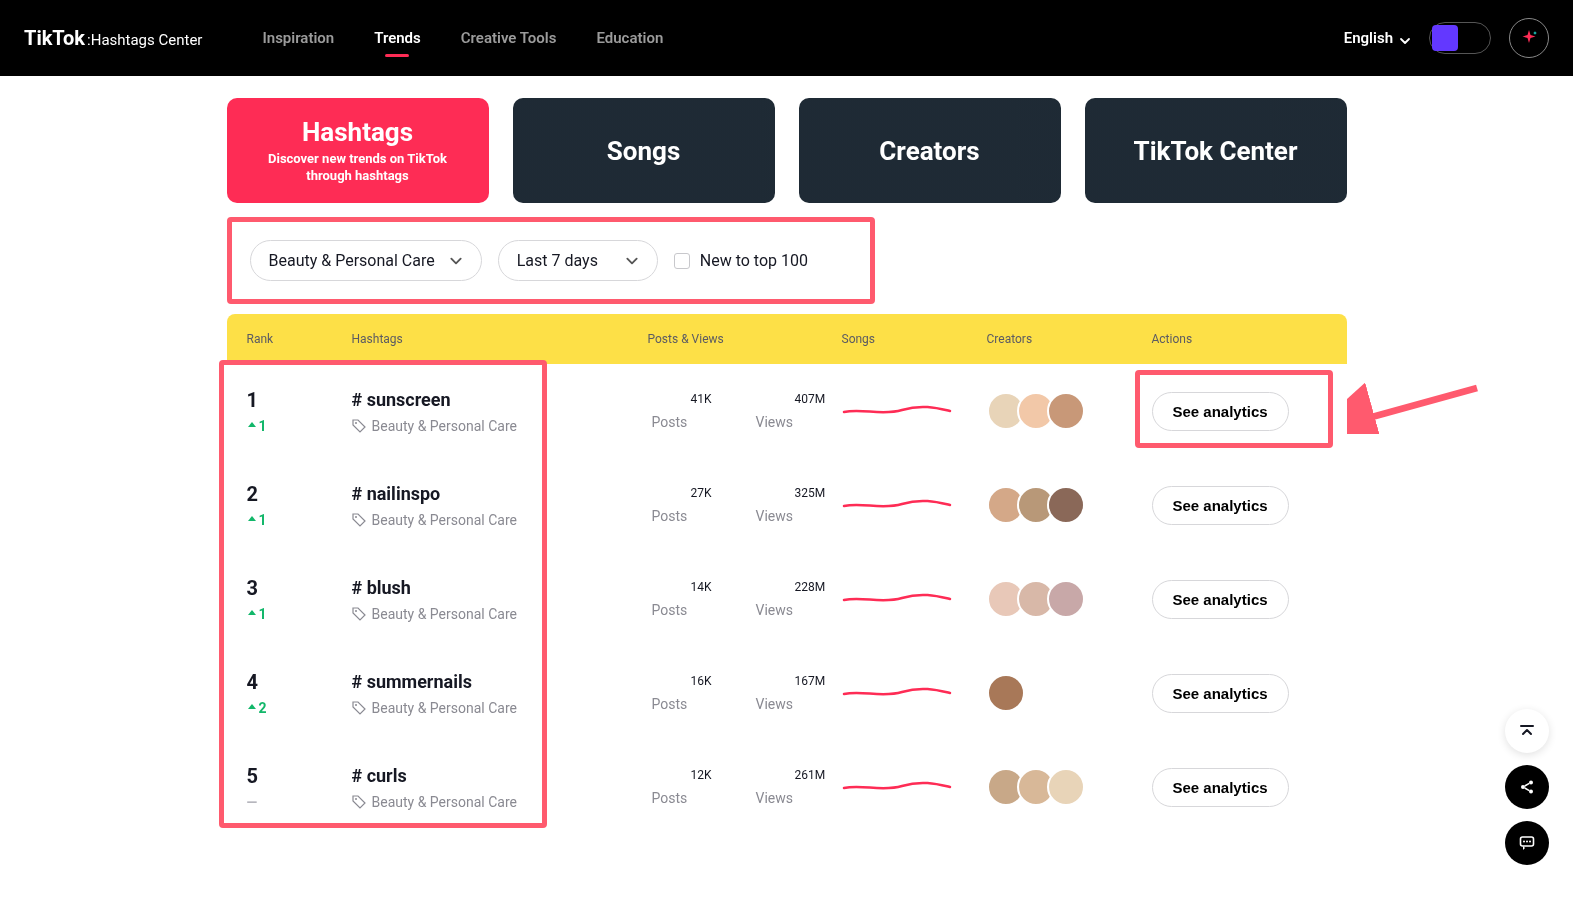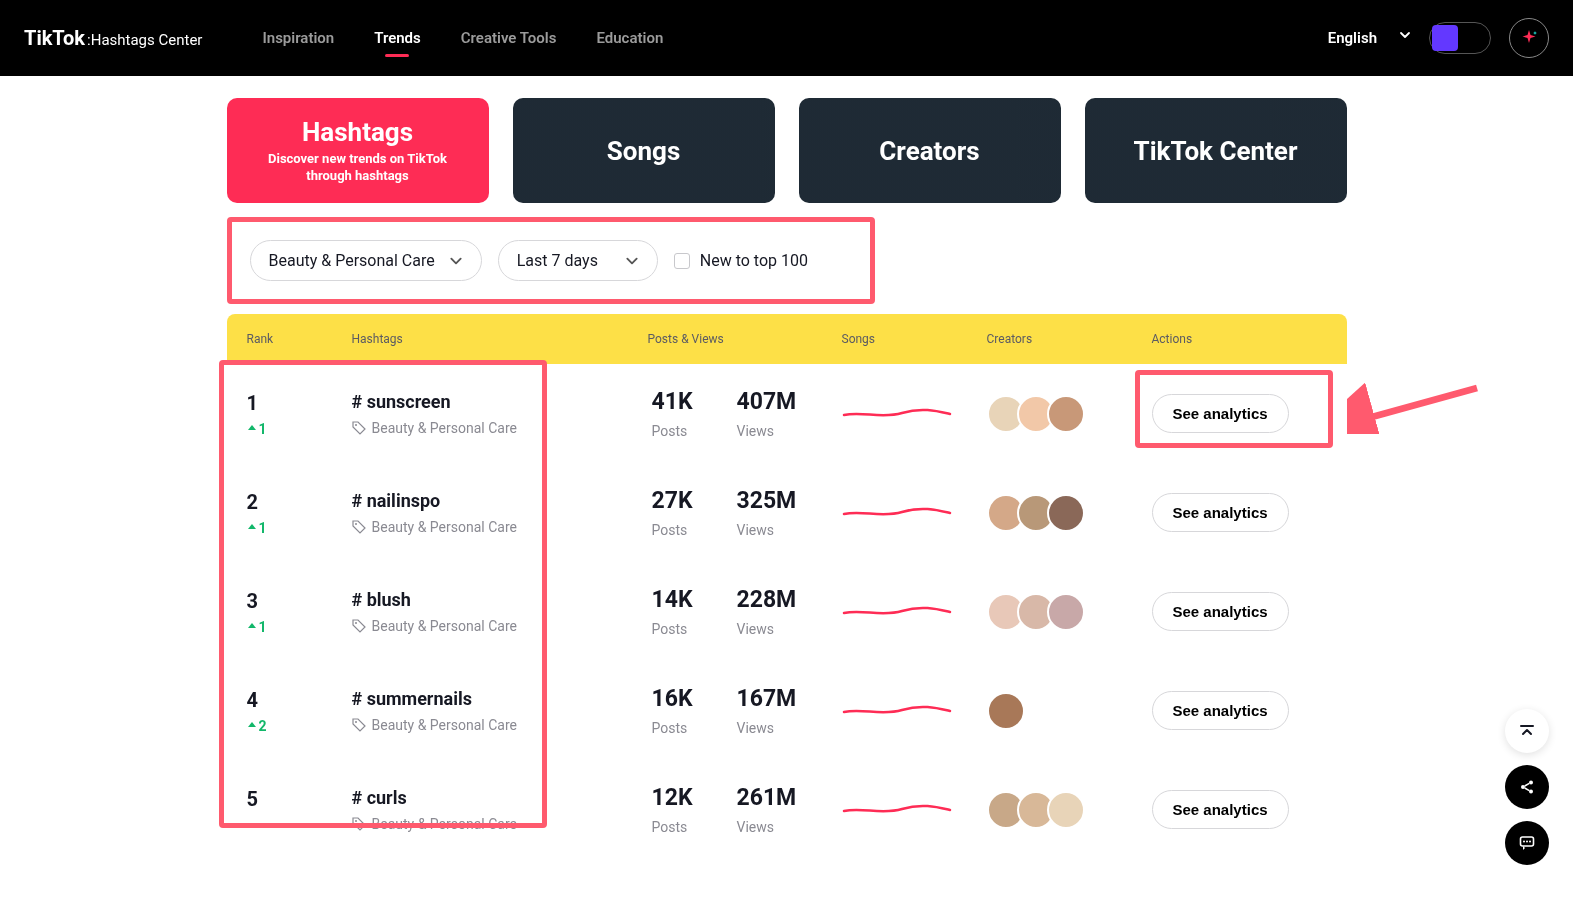--- a/index.html
+++ b/index.html
@@ -8,21 +8,21 @@
 
 .header { background: #000; height: 76px; display: flex; align-items: center; padding: 0 24px; justify-content: space-between; }
 .header-left { display: flex; align-items: center; gap: 40px; }
 .logo { color: #fff; font-weight: 700; font-size: 20px; display: flex; align-items: baseline; }
 .logo-sub { font-weight: 400; font-size: 15px; margin-left: 2px; }
 .nav { display: flex; gap: 40px; margin-left: 20px; }
 .nav-item { color: #9b9b9b; font-size: 15px; font-weight: 600; cursor: pointer; position: relative; }
 .nav-item.active { color: #fff; }
 .nav-item.active::after { content: ""; position: absolute; bottom: -10px; left: 50%; transform: translateX(-50%); width: 24px; height: 3px; background: #fe2c55; border-radius: 2px; }
 .header-right { display: flex; align-items: center; gap: 18px; }
-.lang { color: #fff; font-size: 15px; font-weight: 600; display: flex; align-items: flex-start; gap: 22px; cursor: pointer; }
+.lang { color: #fff; font-size: 15px; font-weight: 600; display: flex; align-items: flex-end; gap: 6px; cursor: pointer; }
 .chev-down { width: 12px; height: 12px; }
 .toggle-pill { width: 62px; height: 32px; border-radius: 16px; border: 1px solid #555; display: flex; align-items: center; padding: 2px; }
 .toggle-knob { width: 26px; height: 26px; background: #6338ff; border-radius: 4px; }
 .sparkle-btn { width: 40px; height: 40px; border-radius: 50%; border: 1.5px solid #888; display: flex; align-items: center; justify-content: center; cursor: pointer; }
 
 
 .content { max-width: 1120px; margin: 0 auto; padding: 22px 0 40px; }
 .tabs { display: flex; gap: 24px; margin-bottom: 14px; }
 .tab { flex: 1; height: 105px; border-radius: 10px; display: flex; flex-direction: column; align-items: center; justify-content: center; color: #fff; font-weight: 700; cursor: pointer; position: relative; overflow: hidden; }
 .tab-title { font-size: 26px; }
@@ -45,21 +45,21 @@
 .rank-num { font-size: 20px; font-weight: 700; }
 .rank-delta { font-size: 14px; font-weight: 700; margin-top: 6px; display: flex; align-items: center; gap: 2px; }
 .rank-delta.up { color: #12b76a; }
 .rank-delta.neutral { color: #b6b6bd; }
 .hashtag-cell { }
 .hashtag-name { font-size: 18px; font-weight: 700; }
 .hashtag-cat { font-size: 14px; color: #8a8a92; margin-top: 8px; display: flex; align-items: center; gap: 6px; }
 .tag-icon { width: 14px; height: 14px; }
 .posts-cell { display: flex; gap: 44px; }
 .stat { }
-.stat-val { font-size: 23px; font-weight: 700; }
+.stat-val { font-size: 12px; font-weight: 400; margin-left: 39px; }
 .stat-label { font-size: 14px; color: #8a8a92; margin-top: 8px; }
 .trend-cell svg { width: 110px; height: 22px; }
 .creators-cell { display: flex; }
 .avatar { width: 38px; height: 38px; border-radius: 50%; border: 2px solid #fff; background: #ddd; margin-left: -8px; display: flex; align-items: center; justify-content: center; font-size: 16px; }
 .avatar:first-child { margin-left: 0; }
 .action-btn { border: 1px solid #d7d7da; border-radius: 22px; padding: 10px 20px; font-size: 15px; font-weight: 600; background: #fff; cursor: pointer; }
 
 
 .arrow-annot { position: absolute; }
 

